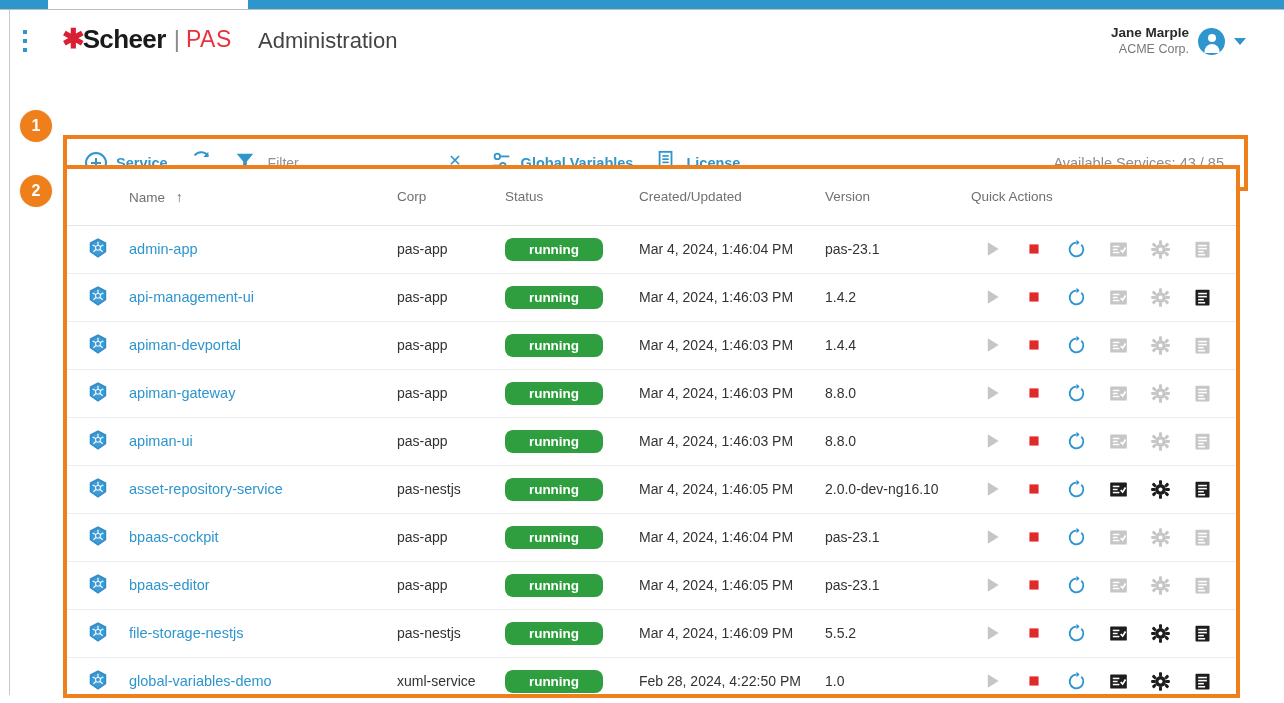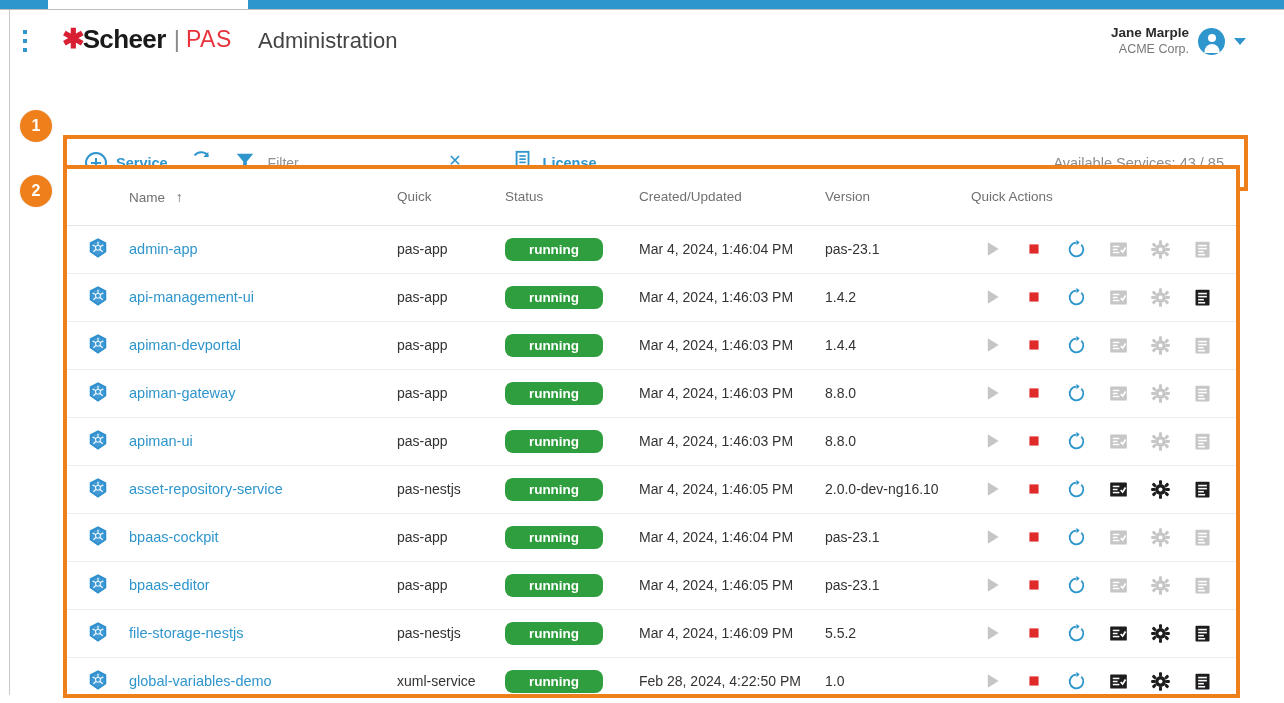--- a/index.html
+++ b/index.html
@@ -200,20 +200,31 @@
                 <polygon points="3,4 21,4 14,12.5 14,21 10,18 10,12.5" fill="#2e95cd"></polygon>
               </svg>
           </span>
         </div>
 
         <div class="filter-box">
           <input type="text" placeholder="Filter" style="">
           <span class="filter-clear">✕</span>
         </div>
 
+        <div class="tb-item">
+          <span class="ico">
+            <svg width="22" height="22" viewBox="0 0 24 24" stroke="#2e95cd" stroke-width="2" fill="none">
+              <circle cx="8" cy="7" r="3"></circle>
+                <line x1="12" y1="7" x2="21" y2="7"></line>
+              <circle cx="14" cy="17" r="3"></circle>
+                <line x1="3" y1="17" x2="10" y2="17"></line>
+            </svg>
+          </span>
+          <span class="tb-label">Global Variables</span>
+        </div>
 
         <div class="tb-sep"></div>
 
         <div class="tb-item">
           <span class="ico">
             <svg width="22" height="22" viewBox="0 0 24 24">
               <rect x="5" y="2" width="13" height="18" fill="none" stroke="#2e95cd" stroke-width="2"></rect>
               <line x1="8" y1="6.5" x2="15" y2="6.5" stroke="#2e95cd" stroke-width="1.8"></line>
               <line x1="8" y1="10" x2="15" y2="10" stroke="#2e95cd" stroke-width="1.8"></line>
               <line x1="8" y1="13.5" x2="15" y2="13.5" stroke="#2e95cd" stroke-width="1.8"></line>
@@ -230,21 +241,21 @@
     <div class="callout" id="callout-table">
       <div class="tablewrap">
         <table class="svc">
           <thead>
             <tr>
               <th class="c-ico"></th>
               <th class="c-name">
                 <span>Name</span>
                 <span class="sortarrow">↑</span>
               </th>
-              <th class="c-type">Quick</th>
+              <th class="c-type">Corp</th>
               <th class="c-status">Status</th>
               <th class="c-date">Created/Updated</th>
               <th class="c-ver">Version</th>
               <th class="c-qa">Quick Actions</th>
             </tr>
           </thead>
           <tbody id="tbody">
               <tr>
                 <td class="c-ico"><span class="kube">
     <svg width="22" height="22" viewBox="0 0 24 24">

